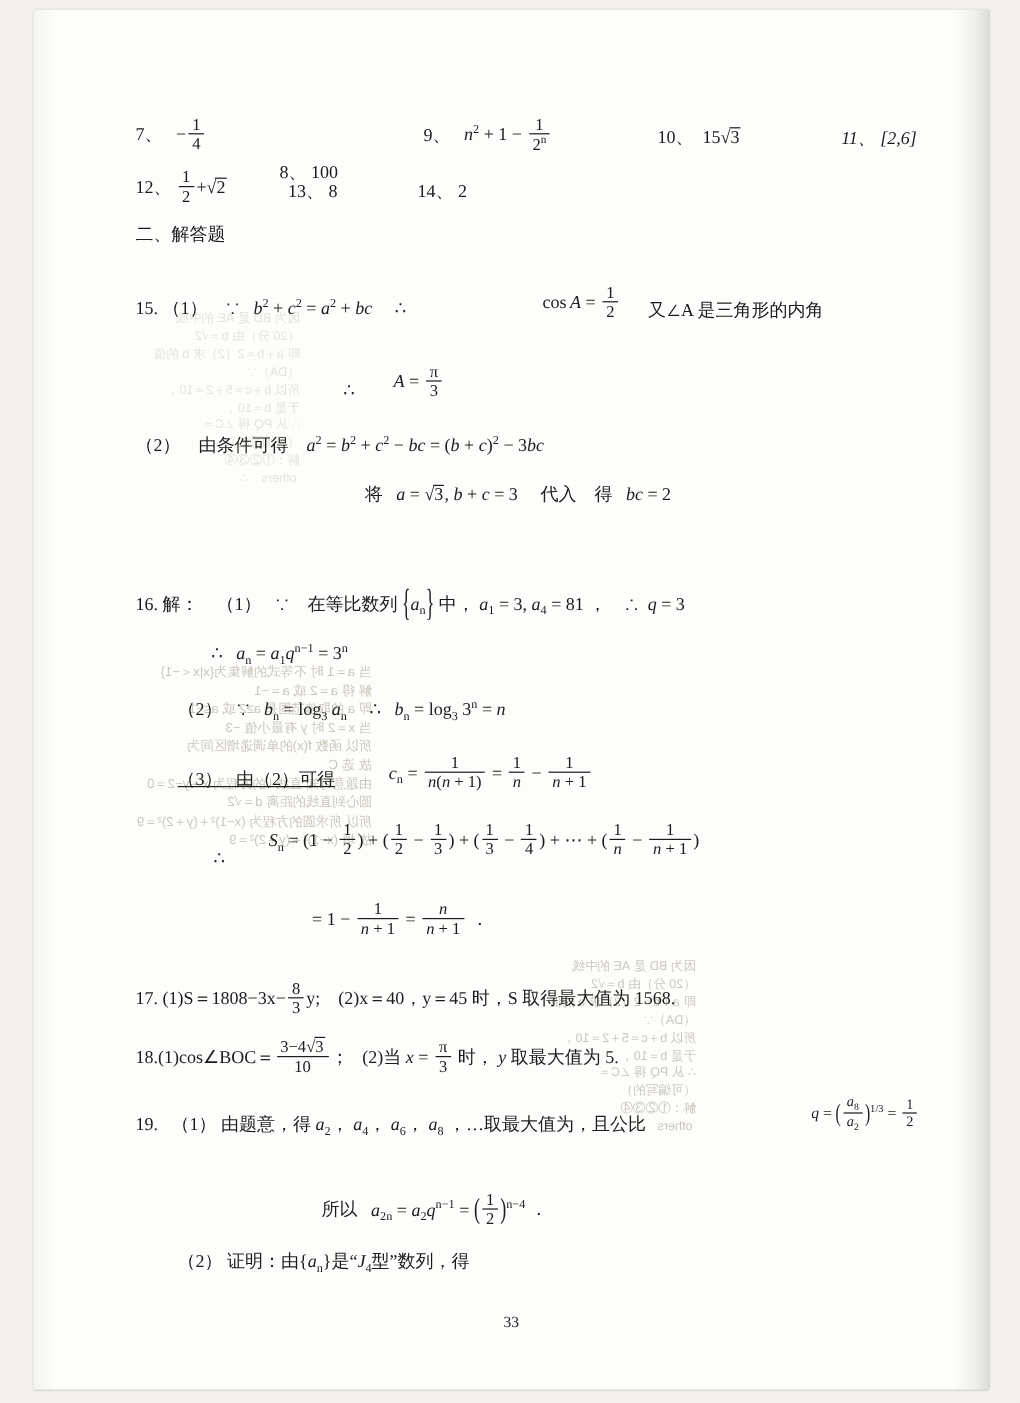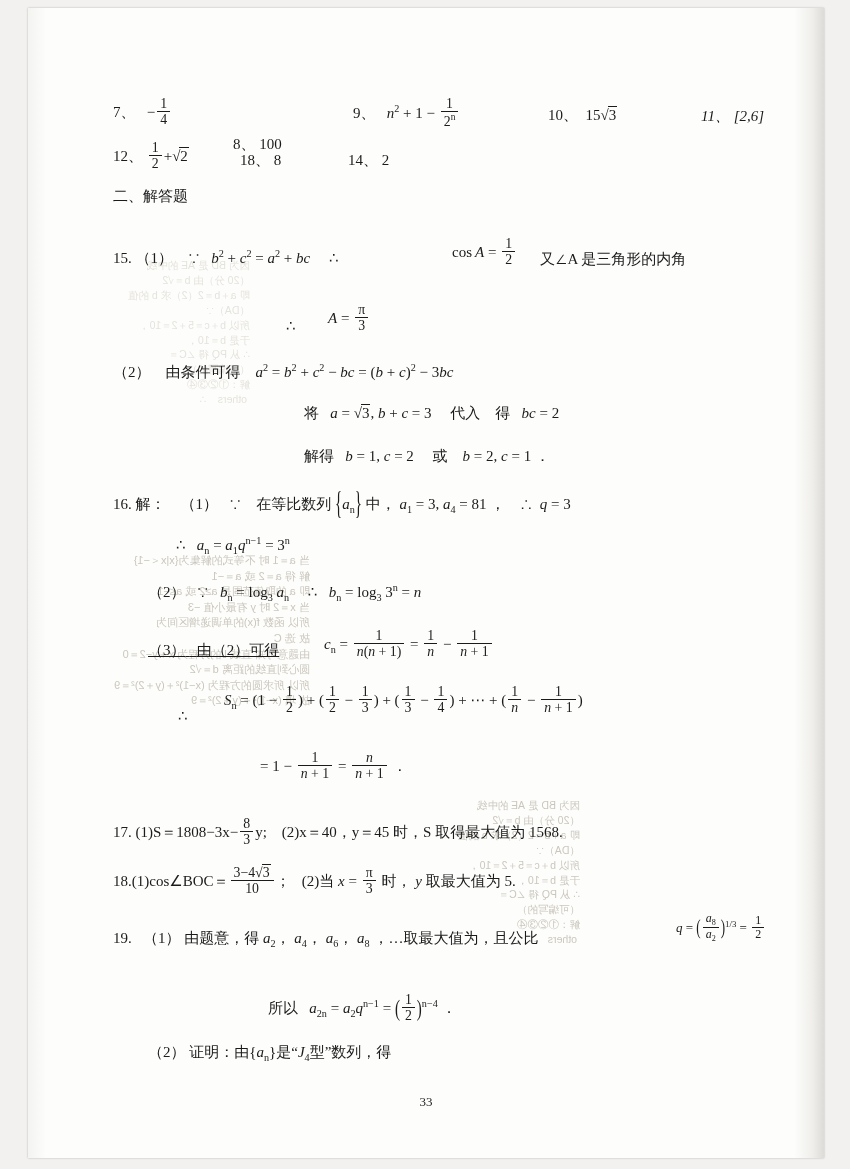--- a/index.html
+++ b/index.html
@@ -115,21 +115,21 @@
     <div class="ln" style="left:673px;top:100px;font-style:italic;">
       <span>11、</span>
       <span>[2,6]</span>
     </div>
 
     <div class="ln" style="left:85px;top:132px;">
       <span>12、</span>
       <span><span class="frac"><span class="num">1</span><span class="den">2</span></span>+<span class="rad">√<span class="bar">2</span></span></span>
     </div>
     <div class="ln" style="left:212px;top:144px;">
-      <span>18、</span>
+      <span>13、</span>
       <span>8</span>
     </div>
     <div class="ln" style="left:320px;top:144px;">
       <span>14、</span>
       <span>2</span>
     </div>
 
     <div class="ln" style="left:85px;top:180px;">二、解答题</div>
 
     <div class="ln" style="left:85px;top:240px;">
@@ -162,28 +162,20 @@
     <div class="ln" style="left:276px;top:396px;">
       <span>将</span>
       <span>&nbsp;&nbsp;<span class="it">a</span> = <span class="rad">√<span class="bar">3</span></span>, <span class="it">b</span> + <span class="it">c</span> = 3</span>
       <span>&nbsp;&nbsp;&nbsp;</span>
       <span>代入</span>
       <span>&nbsp;&nbsp;</span>
       <span>得</span>
       <span>&nbsp;&nbsp;<span class="it">bc</span> = 2</span>
     </div>
 
-    <div class="ln" style="left:276px;top:440px;">
-      <span>解得</span>
-      <span>&nbsp;&nbsp;<span class="it">b</span> = 1, <span class="it">c</span> = 2</span>
-      <span>&nbsp;&nbsp;&nbsp;</span>
-      <span>或</span>
-      <span>&nbsp;&nbsp;&nbsp;<span class="it">b</span> = 2, <span class="it">c</span> = 1</span>
-      <span>．</span>
-    </div>
 
     <div class="ln" style="left:85px;top:488px;">
       <span>16. 解：</span>
       <span>&nbsp;&nbsp;</span>
       <span>（1）</span>
       <span>&nbsp;</span>
       <span>∵</span>
       <span>&nbsp;&nbsp;</span>
       <span>在等比数列</span>
       <span><span class="bigpar">{</span><span class="it">a</span><span class="sub">n</span><span class="bigpar">}</span></span>

